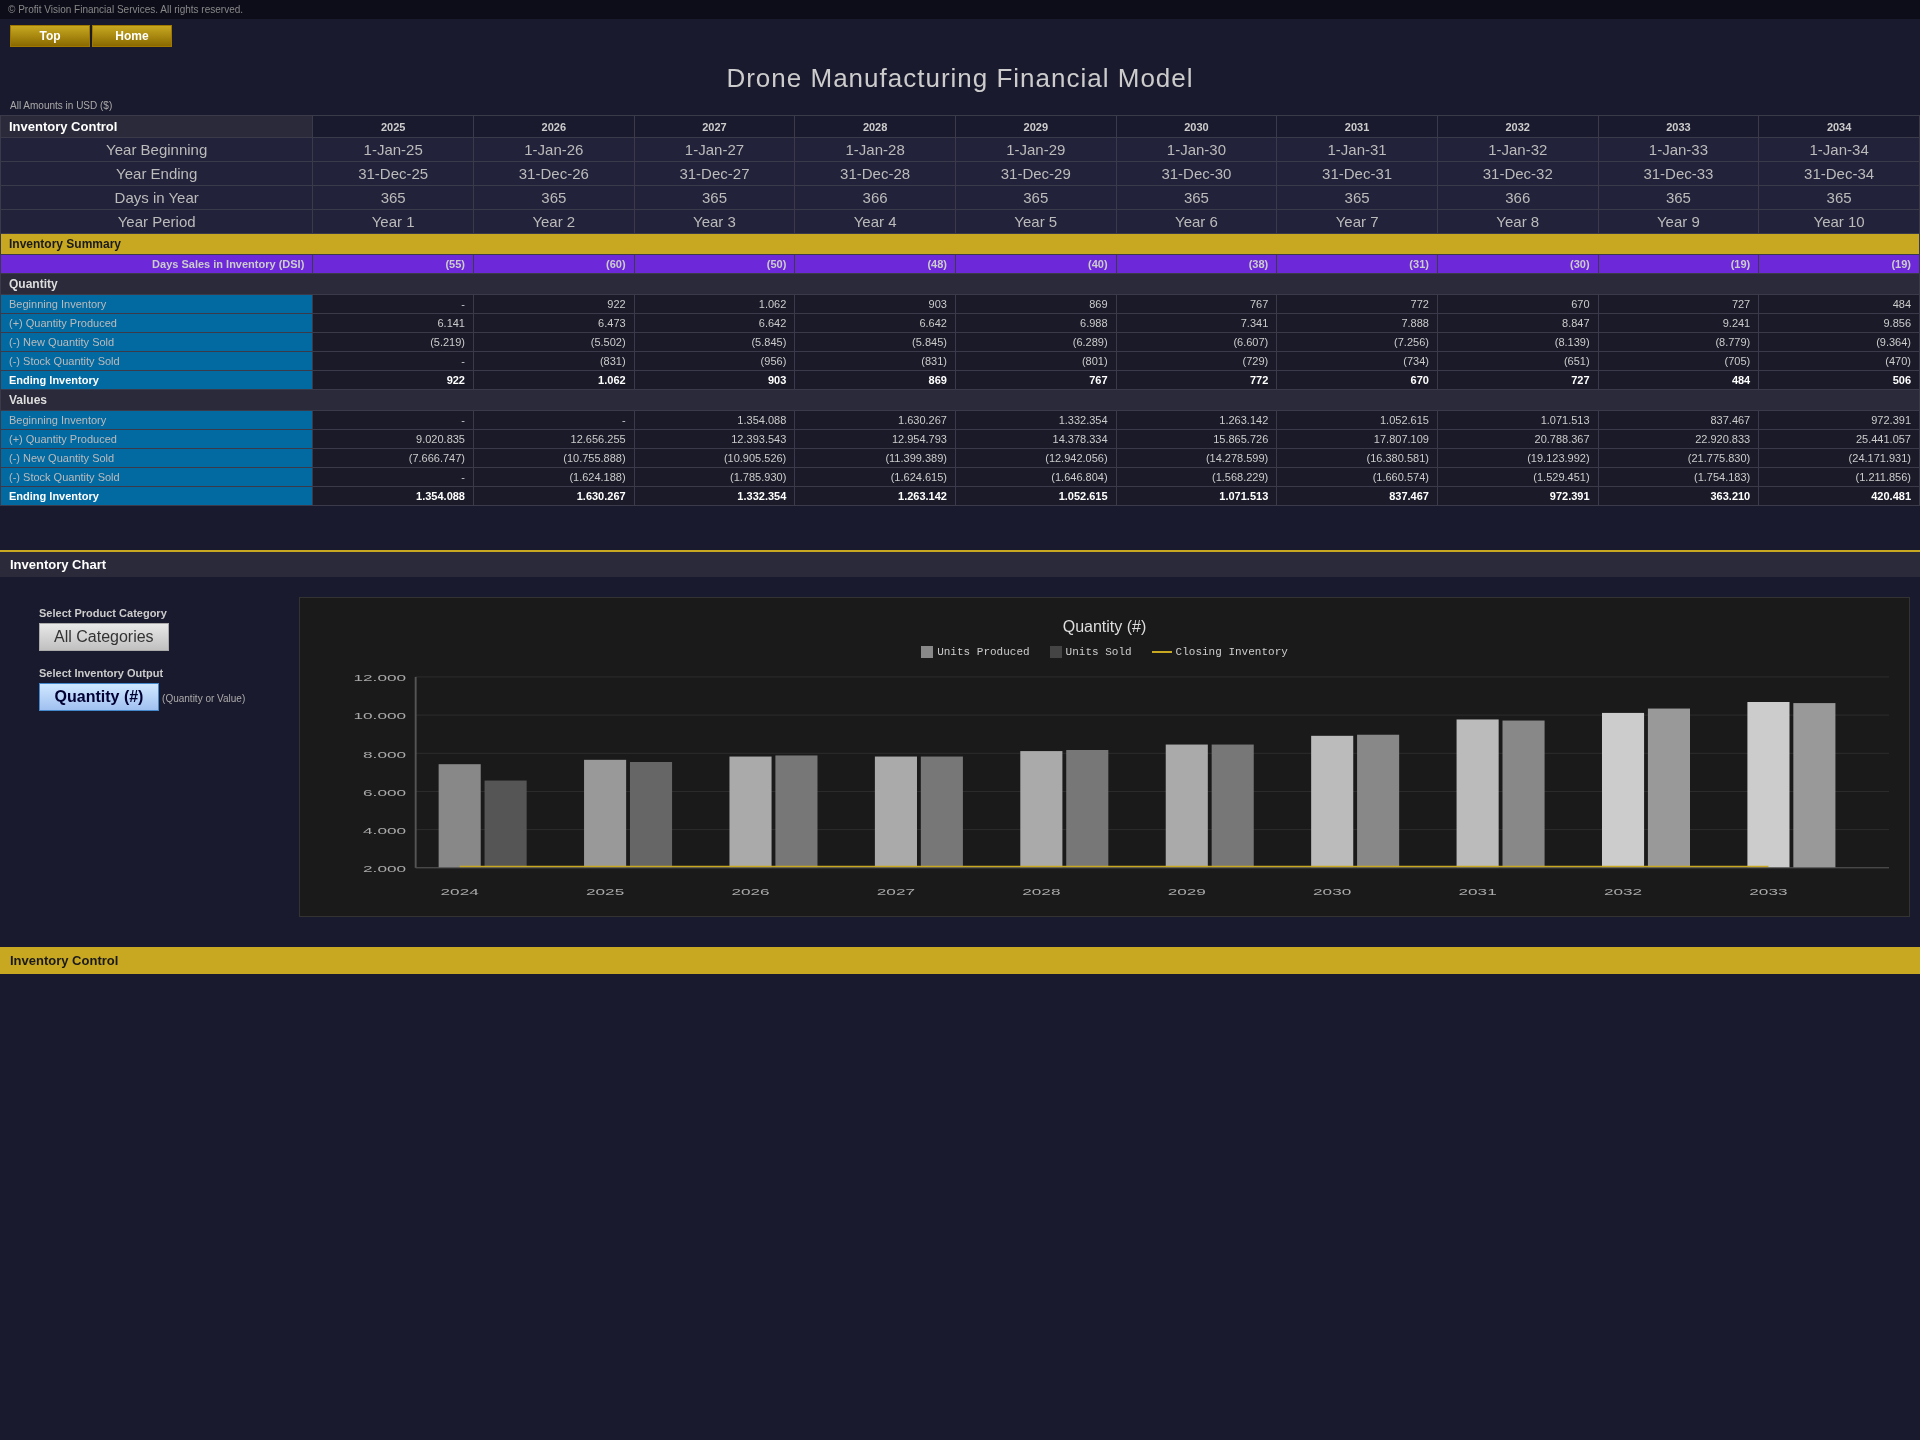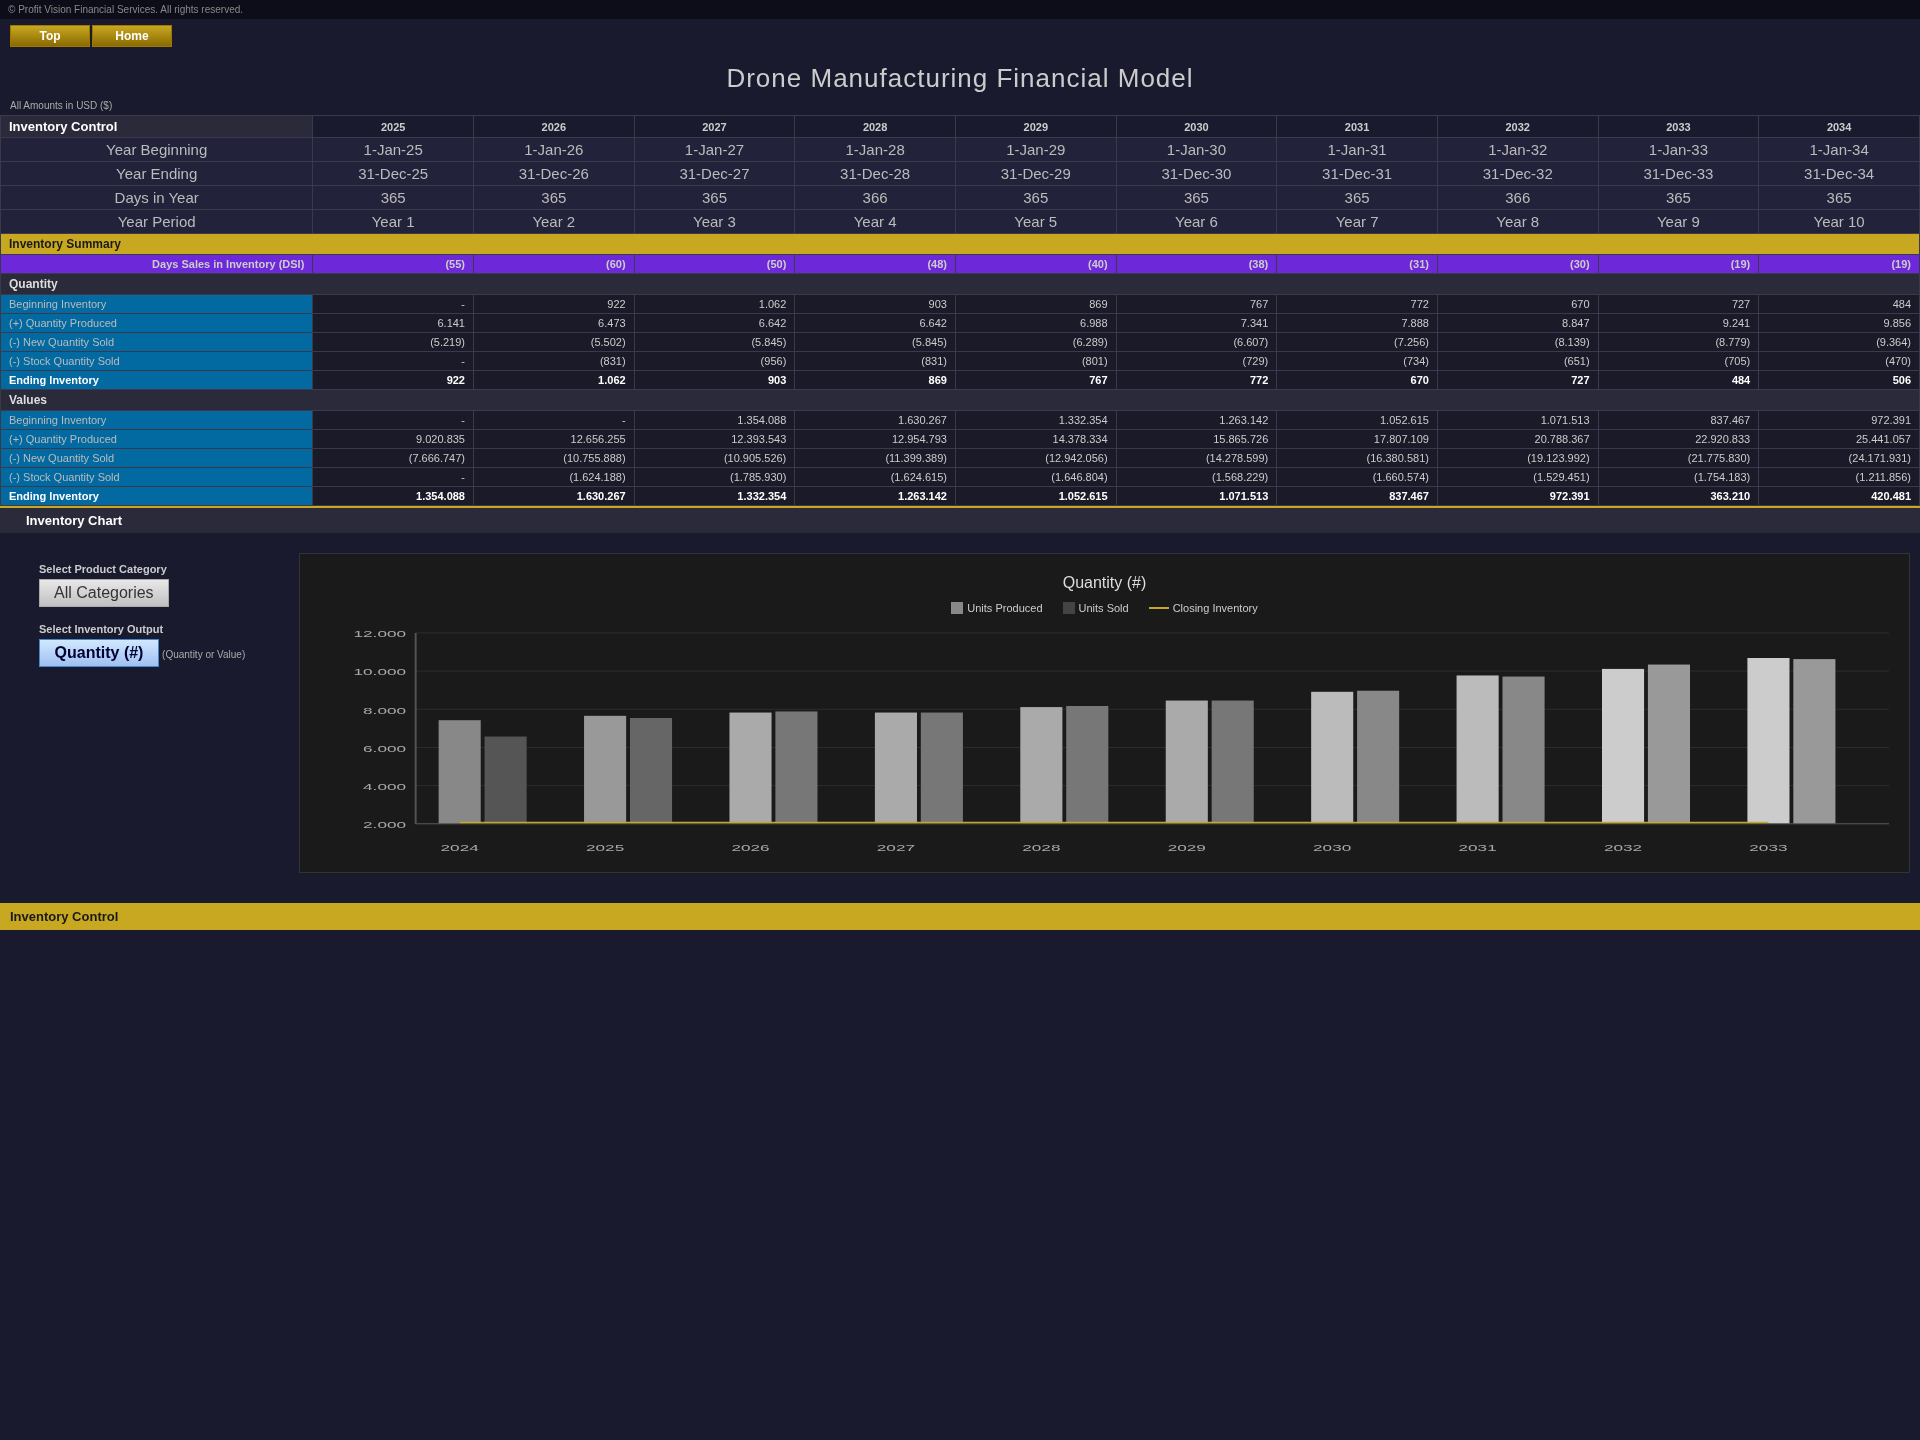--- a/index.html
+++ b/index.html
@@ -92,23 +92,24 @@
     }
     .bold-row td {
       font-weight: bold;
       color: #fff;
     }
     .chart-title-bar {
       background: #2a2a3a;
       color: #fff;
       font-size: 13px;
       font-weight: bold;
-      padding: 5px 26px;
+      padding: 5px 10px;
       border-top: 2px solid #c8a820;
       margin-bottom: 10px;
+      margin-top: 44px;
     }
     .chart-controls {
       display: flex;
       flex-direction: column;
       gap: 16px;
       padding: 10px 20px;
       float: left;
       width: 280px;
     }
     .control-group label {
@@ -158,20 +159,21 @@
       justify-content: center;
       gap: 20px;
       margin-bottom: 8px;
       font-size: 11px;
       color: #ccc;
     }
     .legend-item {
       display: flex;
       align-items: center;
       gap: 4px;
+      font-family: Liberation Mono, monospace;
     }
     .legend-color {
       width: 20px;
       height: 3px;
       display: inline-block;
     }
     .legend-box {
       width: 12px;
       height: 12px;
       display: inline-block;

